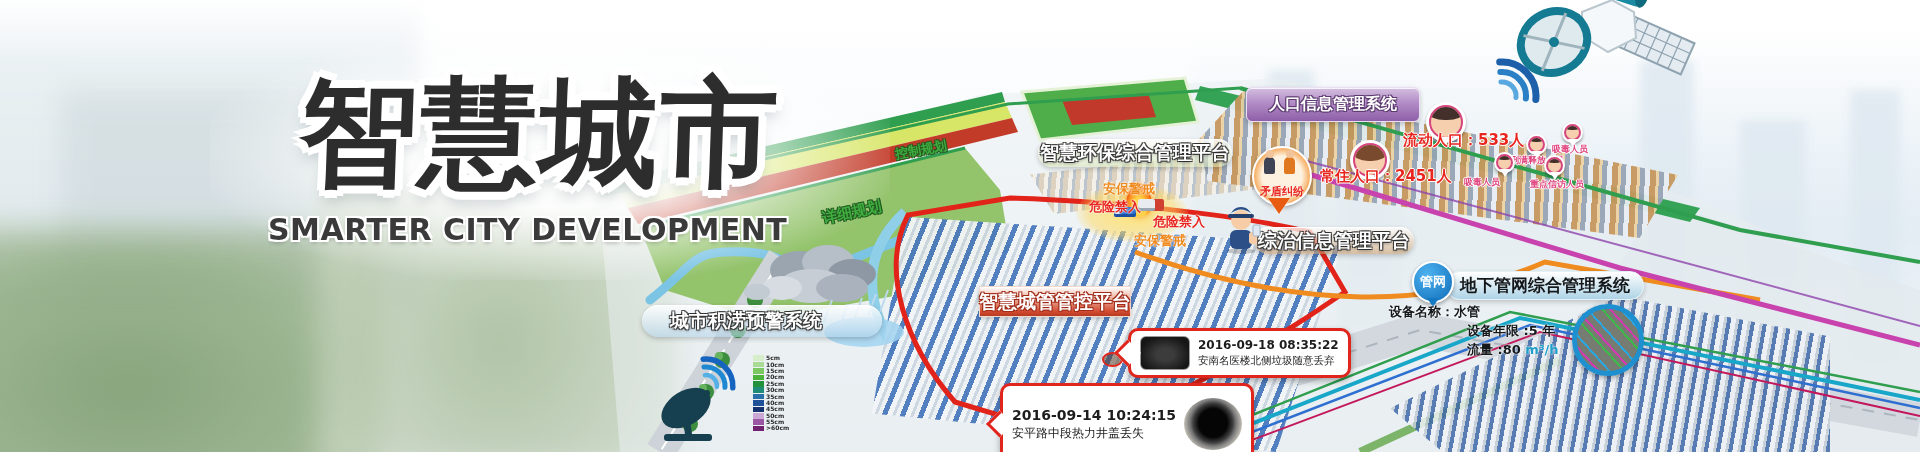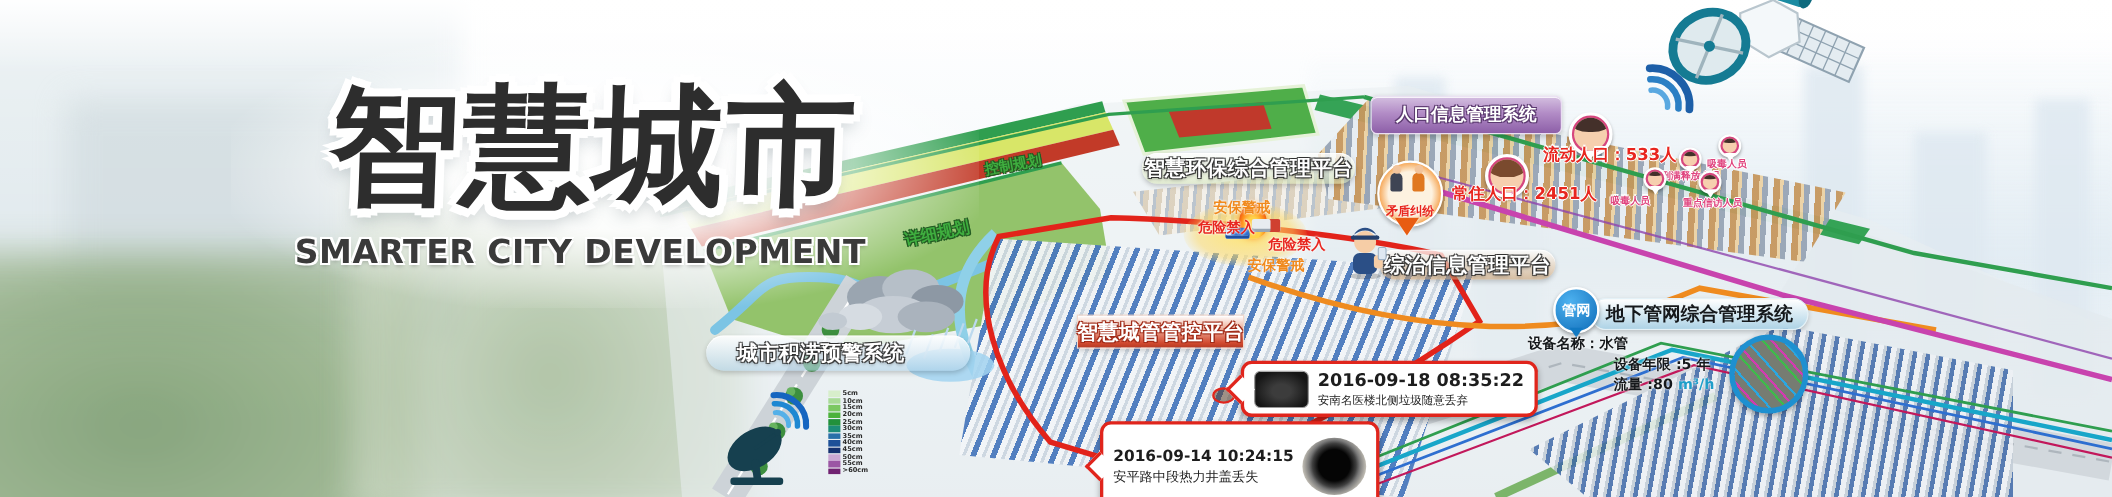--- a/index.html
+++ b/index.html
@@ -345,21 +345,21 @@
       <rect x="27" y="28" width="8" height="12" rx="3" fill="#f6cda6"></rect>
       <rect x="31" y="21" width="7" height="11" rx="1.5" fill="#dfe8f2" stroke="#9fb2c6"></rect>
     </svg>
   </div>
 
   <div class="spot"></div>
   <div class="callout" style="left:1128px;top:328px">
     <span class="tail-l"></span>
     <span class="photo-garbage"></span>
     <span class="tcol">
-      <span class="c-time" style="font-size:16px">2016-09-18 08:35:22</span>
+      <span class="c-time" style="font-size:12px">2016-09-18 08:35:22</span>
       <span class="c-desc" style="font-size:10.5px">安南名医楼北侧垃圾随意丢弃</span>
     </span>
   </div>
   <div class="callout" style="left:1000px;top:383px;height:66px">
     <span class="tail-l"></span>
     <span class="tcol">
       <span class="c-time" style="font-size:14px">2016-09-14 10:24:15</span>
       <span class="c-desc" style="font-size:12px">安平路中段热力井盖丢失</span>
     </span>
     <span class="photo-manhole"></span>

